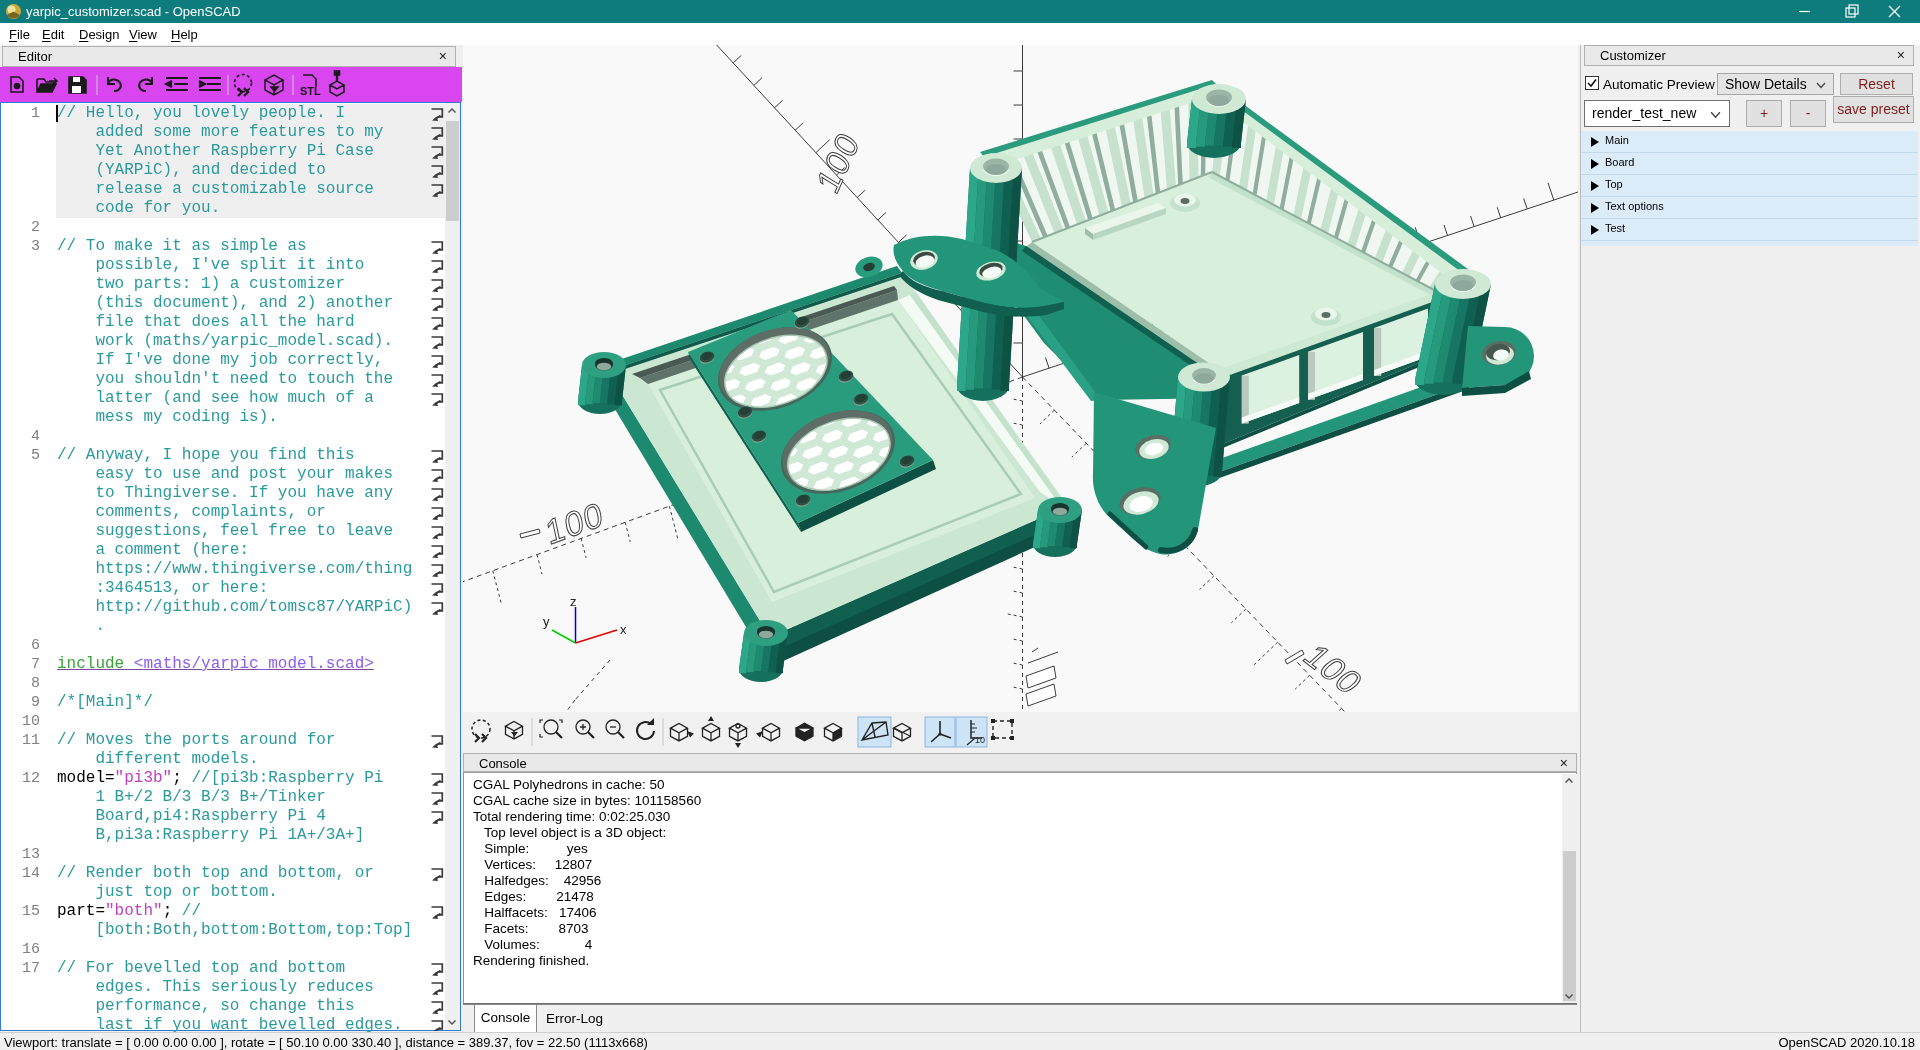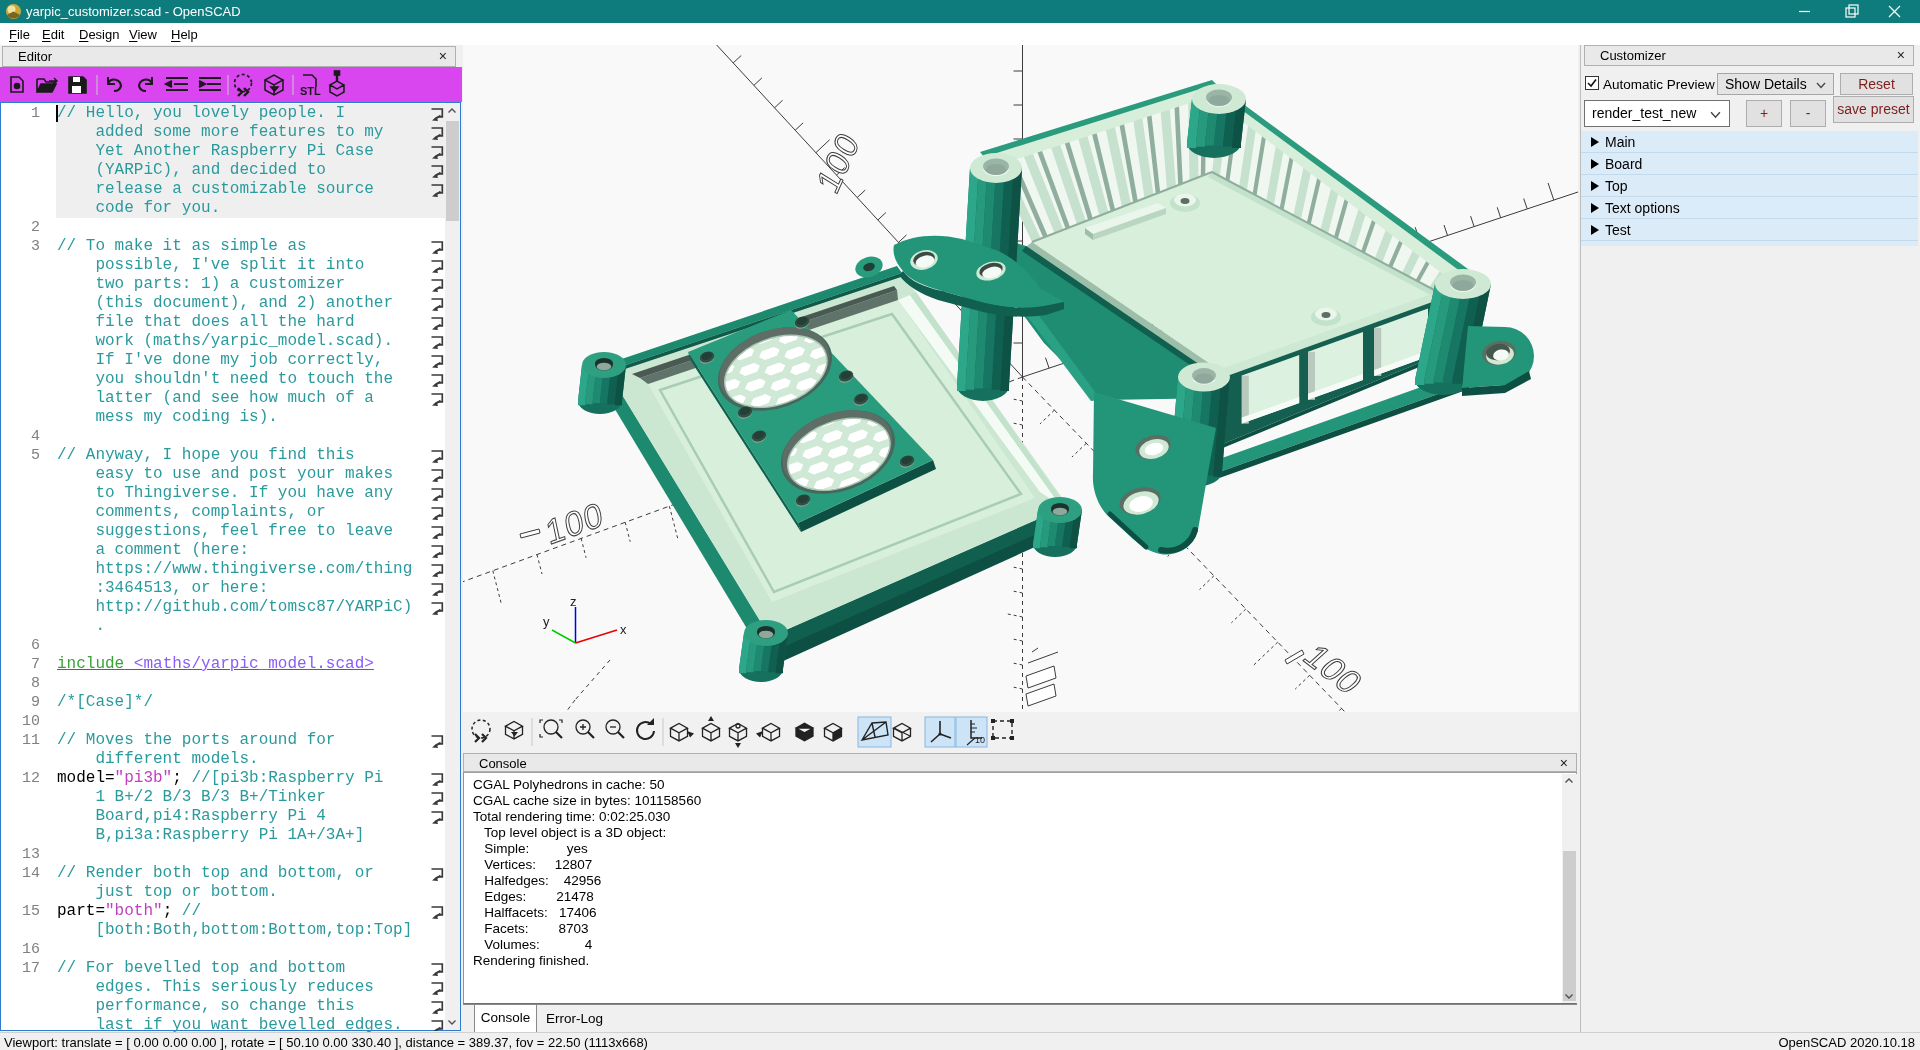--- a/index.html
+++ b/index.html
@@ -55,21 +55,21 @@
     text-align:center; padding-top:2px; color:#000; }
   
   #czpanel { left:1580px; top:45px; width:340px; height:987px; background:#f0f0f0; border-left:1px solid #bcbcbc; }
   #cztitle { position:absolute; left:3px; top:0px; width:330px; height:21px; }
   #czrow2 { position:absolute; left:0; top:21px; width:340px; height:35px; }
   .btn { position:absolute; background:#e1e1e1; border:1px solid #adadad; font-size:14px;
     text-align:center; color:#7f1d1d; }
   .combo { position:absolute; background:#e4e4e4; border:1px solid #a6a6a6; font-size:14px; }
   #czsections { position:absolute; left:0px; top:86px; width:337px; }
   .sect { position:relative; width:337px; height:22px; background:#dcebf8;
-    border-bottom:1px solid #c3d9ec; font-size:14px; color:#000; }
+    border-bottom:1px solid #c3d9ec; font-size:11px; color:#000; }
   .sect .lbl { position:absolute; left:24px; top:3px; }
   .tri { position:absolute; left:10px; top:6px; width:0; height:0;
     border-left:8px solid #000; border-top:5px solid transparent; border-bottom:5px solid transparent; }
   
   #statusbar { left:0; top:1032px; width:1920px; height:18px; background:#f0f0f0;
     border-top:1px solid #d0d0d0; font-size:13px; color:#000; }
 </style>
 </head>
 <body>
 <div class="abs" id="titlebar">
@@ -216,21 +216,21 @@
 <span class="cm">    comments, complaints, or</span>
 <span class="cm">    suggestions, feel free to leave</span>
 <span class="cm">    a comment (here:</span>
 <span class="cm">    https://www.thingiverse.com/thing</span>
 <span class="cm">    :3464513, or here:</span>
 <span class="cm">    http://github.com/tomsc87/YARPiC)</span>
 <span class="cm">    .</span>
 
 <span class="inc">include</span><span class="pth">&nbsp;&lt;maths/yarpic_model.scad&gt;</span>
 
-<span class="cm">/*[Case]*/</span>
+<span class="cm">/*[Main]*/</span>
 
 <span class="cm">// Moves the ports around for</span>
 <span class="cm">    different models.</span>
 model=<span class="str">"pi3b"</span>; <span class="cm">//[pi3b:Raspberry Pi</span>
 <span class="cm">    1 B+/2 B/3 B/3 B+/Tinker</span>
 <span class="cm">    Board,pi4:Raspberry Pi 4</span>
 <span class="cm">    B,pi3a:Raspberry Pi 1A+/3A+]</span>
 
 <span class="cm">// Render both top and bottom, or</span>
 <span class="cm">    just top or bottom.</span>

